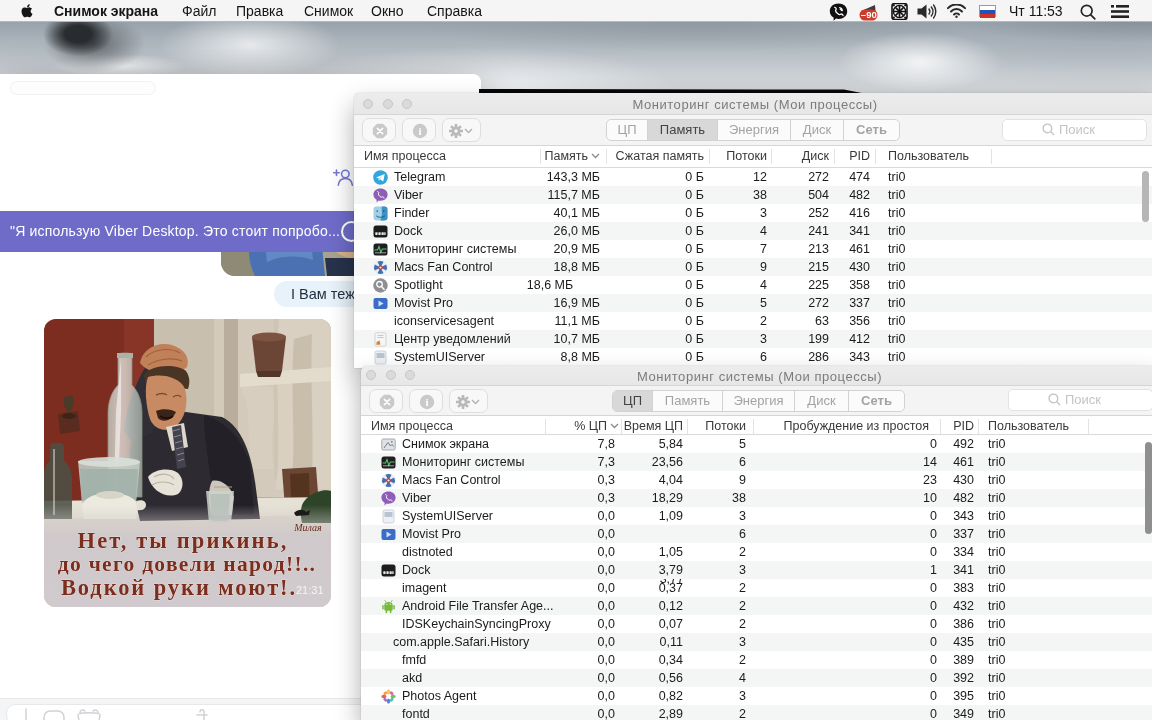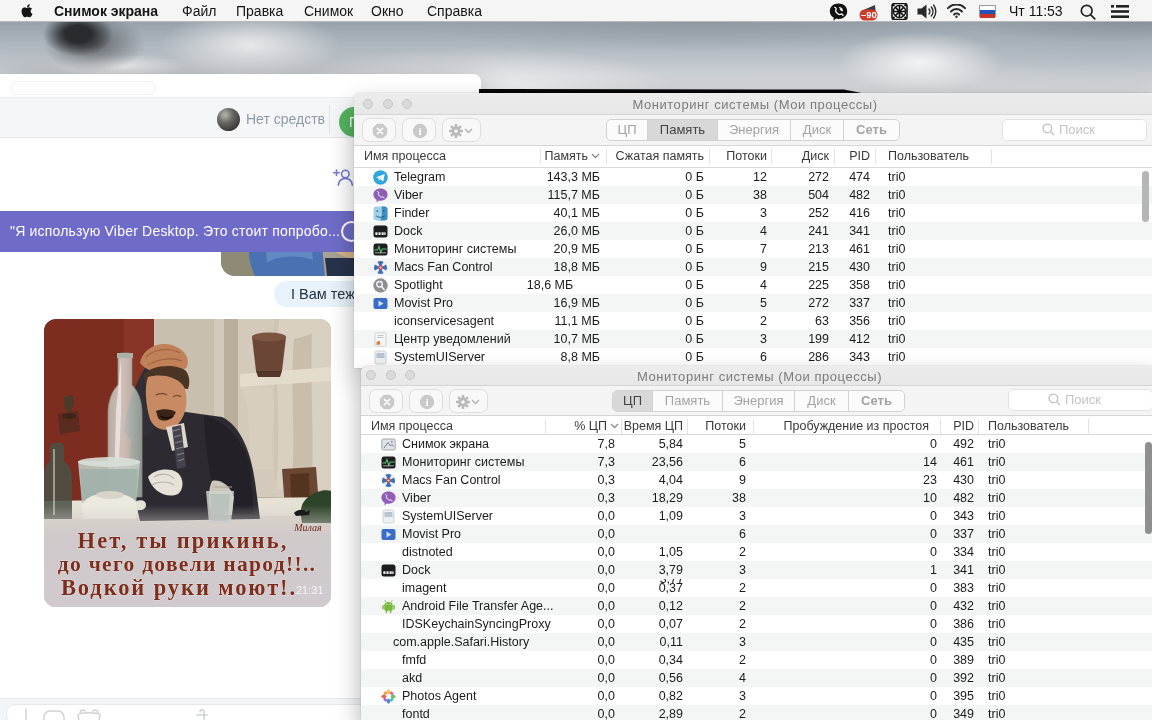--- a/index.html
+++ b/index.html
@@ -73,26 +73,20 @@
 svg { display:block; }
 .icon { position:absolute; top:1.5px; }
 </style>
 </head>
 <body>
 <div id="stage">
   <div id="wall" class="abs"></div>
 
   <div id="viber" class="abs">
     <div id="blur1" class="abs"></div>
-    <div id="vhead" class="abs">
-      <div id="avatar" class="abs"></div>
-      <div id="nosreds" class="abs">Нет средств</div>
-      <div id="vdivider" class="abs"></div>
-      <div id="greenbtn" class="abs">П</div>
-    </div>
     <div id="addicon" class="abs" style="left:333px;top:94px;">
         <svg width="21" height="19" viewBox="0 0 23 19">
 <g fill="none" stroke="#7577d8" stroke-width="1.7" stroke-linecap="round">
 <circle cx="13.5" cy="5.6" r="4.1"></circle>
 <path d="M5.8 18 C6.4 13 9.5 10.6 13.5 10.6 C17.5 10.6 20.6 13 21.2 18"></path>
 <path d="M3.8 1.2 V7.2 M0.8 4.2 H6.8"></path>
 </g>
 </svg>
       </div>
     <div id="photobubble" class="abs" style="left:221px;top:156px;">

